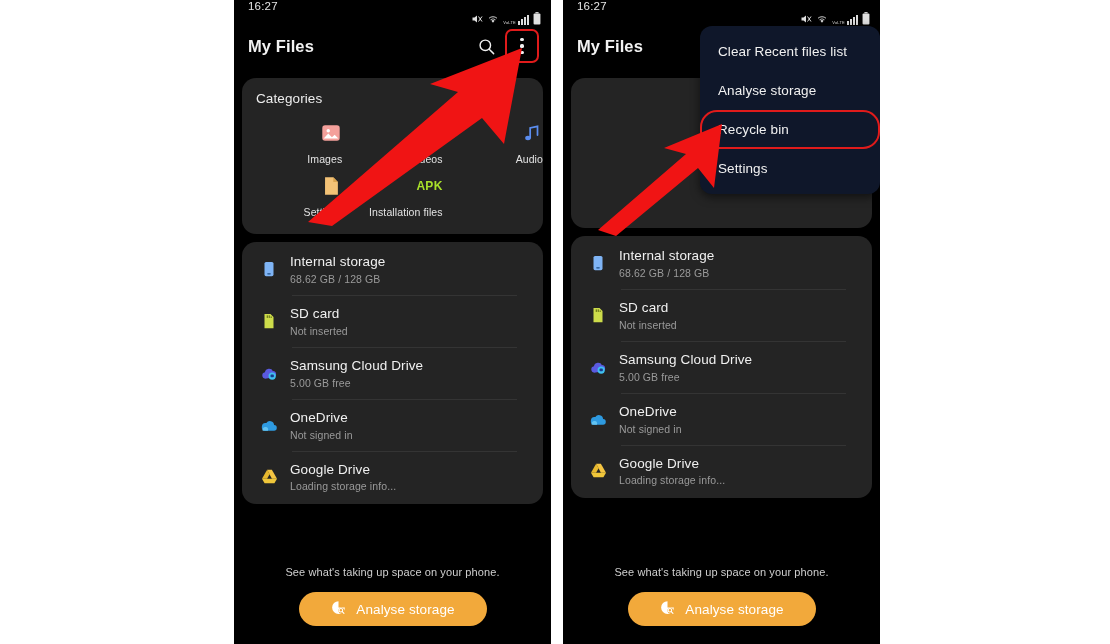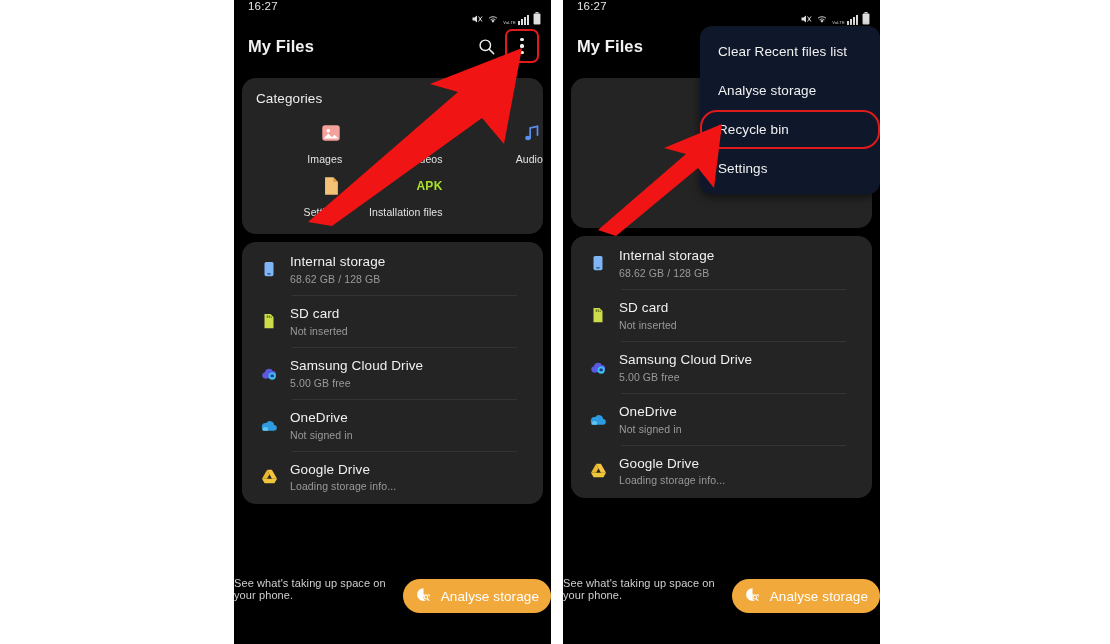--- a/index.html
+++ b/index.html
@@ -40,21 +40,21 @@
   .store-list{padding:2px 12px 2px 0;}
   .store-row{display:flex;align-items:center;padding:10px 14px 10px 12px;position:relative;}
   .store-ico{width:30px;min-width:30px;display:flex;align-items:center;justify-content:center;}
   .store-txt{margin-left:6px;}
   .store-name{color:#f0f0f0;font-size:13.5px;line-height:1.25;letter-spacing:.1px;}
   .store-sub{color:#9a9a9a;font-size:10.5px;margin-top:2px;letter-spacing:.1px;}
   .divider{height:1px;background:#343434;margin:0 14px 0 50px;}
 
   
   .footer{position:absolute;left:0;right:0;bottom:0;height:96px;background:#000;
-          display:flex;flex-direction:row;align-items:center;justify-content:center;}
+          display:flex;flex-direction:column;align-items:center;justify-content:center;}
   .footer-note{color:#cfcfcf;font-size:11px;margin-bottom:14px;letter-spacing:.1px;}
   .analyse-btn{background:#f2a93b;color:#fff;border-radius:20px;height:34px;width:188px;
                display:flex;align-items:center;justify-content:center;gap:9px;
                font-size:13.5px;letter-spacing:.1px;}
   .menu{position:absolute;top:26px;left:137px;width:180px;background:#0f172a;
         border-radius:12px;padding:6px 0;box-shadow:0 3px 10px rgba(0,0,0,.55);}
   .menu-item{height:39px;display:flex;align-items:center;padding-left:18px;
              color:#f1f1f1;font-size:13.5px;letter-spacing:.1px;}
   .menu-item.selected{box-shadow:inset 0 0 0 2px #e01b1b;border-radius:17px;}
 

